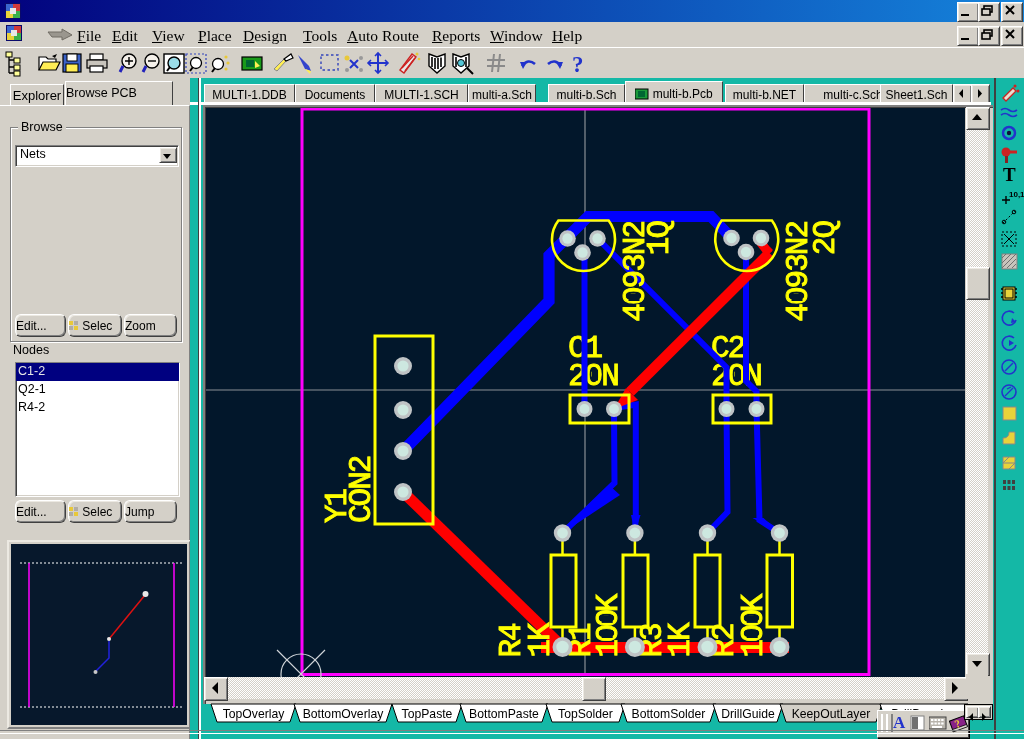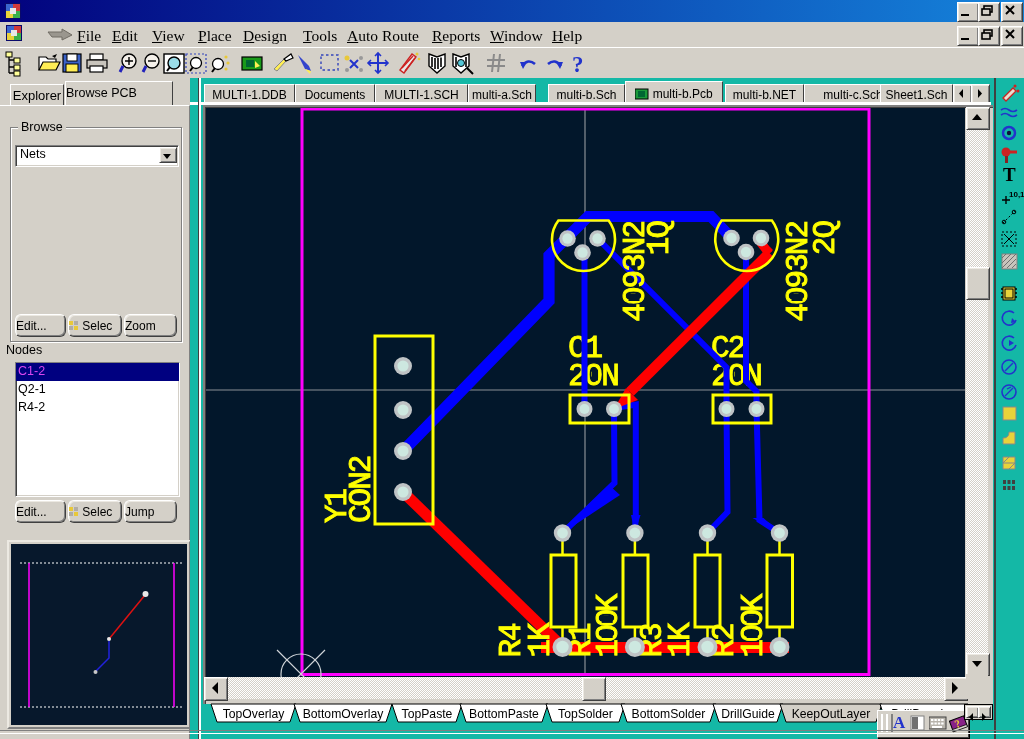--- a/index.html
+++ b/index.html
@@ -239,23 +239,23 @@
   <div class="abs raised btxt" style="left:15px;top:236px;width:51px;height:23px;padding-top:4px;box-sizing:border-box;">Edit...</div>
   <div class="abs raised btxt" style="left:68px;top:236px;width:54px;height:23px;padding-top:4px;box-sizing:border-box;overflow:hidden;white-space:nowrap;">
     <svg width="10" height="10" style="vertical-align:-1px">
         <rect width="4" height="4" x="0" y="0" fill="#e8c83a"></rect>
         <rect width="4" height="4" x="5" y="0" fill="#b0aca4"></rect>
         <rect width="4" height="4" x="0" y="5" fill="#b0aca4"></rect>
         <rect width="4" height="4" x="5" y="5" fill="#e8c83a"></rect>
       </svg> Selec</div>
   <div class="abs raised btxt" style="left:124px;top:236px;width:53px;height:23px;padding-top:4px;box-sizing:border-box;">Zoom</div>
 
-  <div class="abs" style="left:6px;top:265px;font-size:12.5px;">Nodes</div>
+  <div class="abs" style="left:13px;top:265px;font-size:12.5px;">Nodes</div>
   <div class="abs sunk" style="left:15px;top:284px;width:163px;height:133px;background:#fff;font-size:12.5px;">
-    <div style="background:#000080;color:#d946ef;padding:1px 1px 1px 2px;height:16px;">C1-2</div>
+    <div style="background:#000080;color:#e5e5e5;padding:1px 1px 1px 2px;height:16px;">C1-2</div>
     <div style="padding:1px 1px 1px 2px;height:16px;">Q2-1</div>
     <div style="padding:1px 1px 1px 2px;height:16px;">R4-2</div>
   </div>
 
   <div class="abs raised btxt" style="left:15px;top:422px;width:51px;height:23px;padding-top:4px;box-sizing:border-box;">Edit...</div>
   <div class="abs raised btxt" style="left:68px;top:422px;width:54px;height:23px;padding-top:4px;box-sizing:border-box;overflow:hidden;white-space:nowrap;">
     <svg width="10" height="10" style="vertical-align:-1px">
         <rect width="4" height="4" x="0" y="0" fill="#e8c83a"></rect>
         <rect width="4" height="4" x="5" y="0" fill="#b0aca4"></rect>
         <rect width="4" height="4" x="0" y="5" fill="#b0aca4"></rect>

